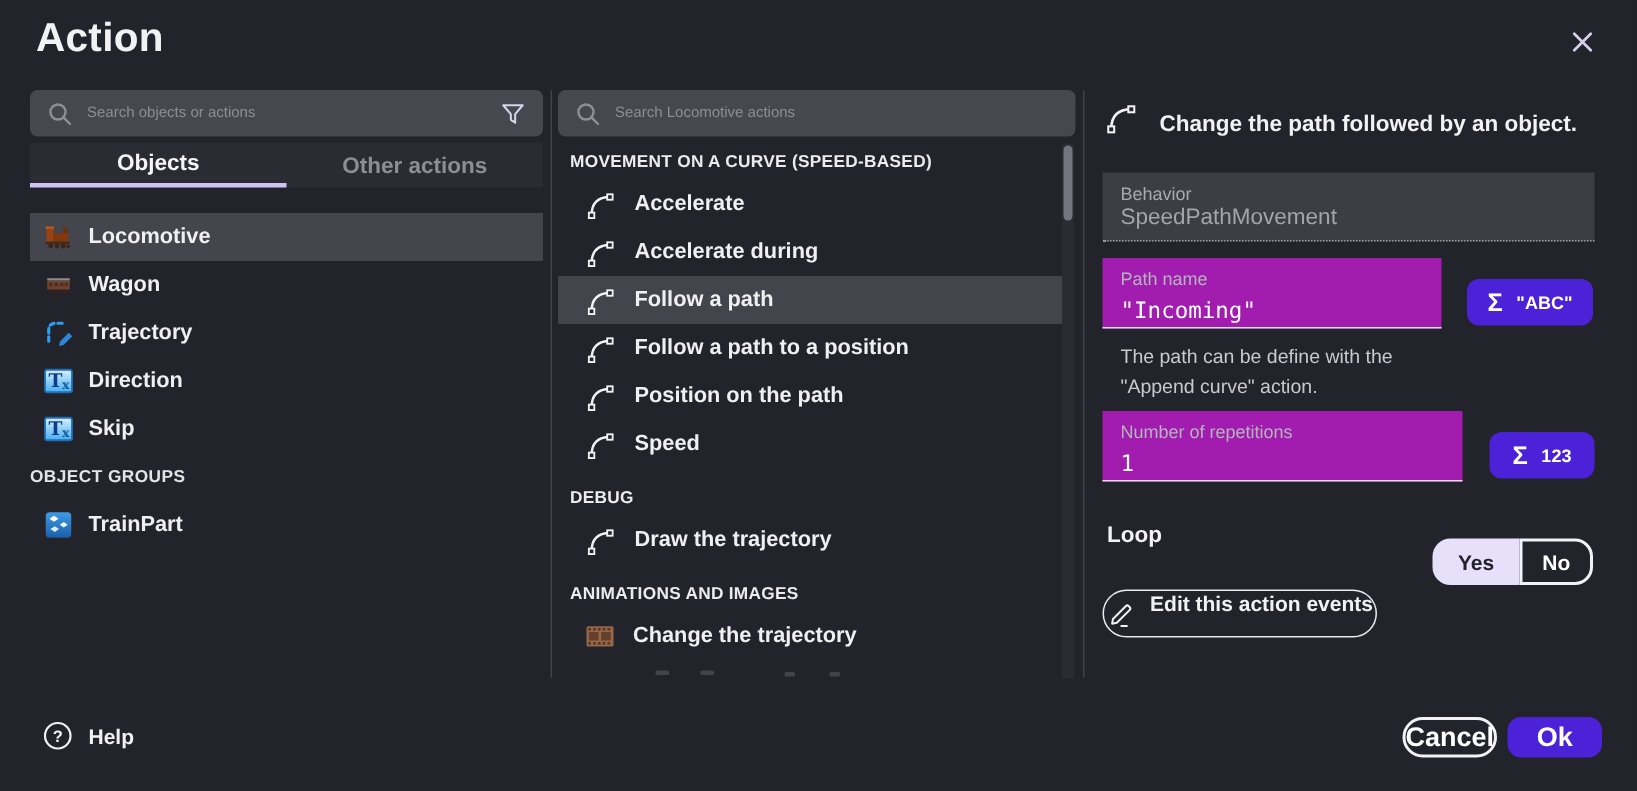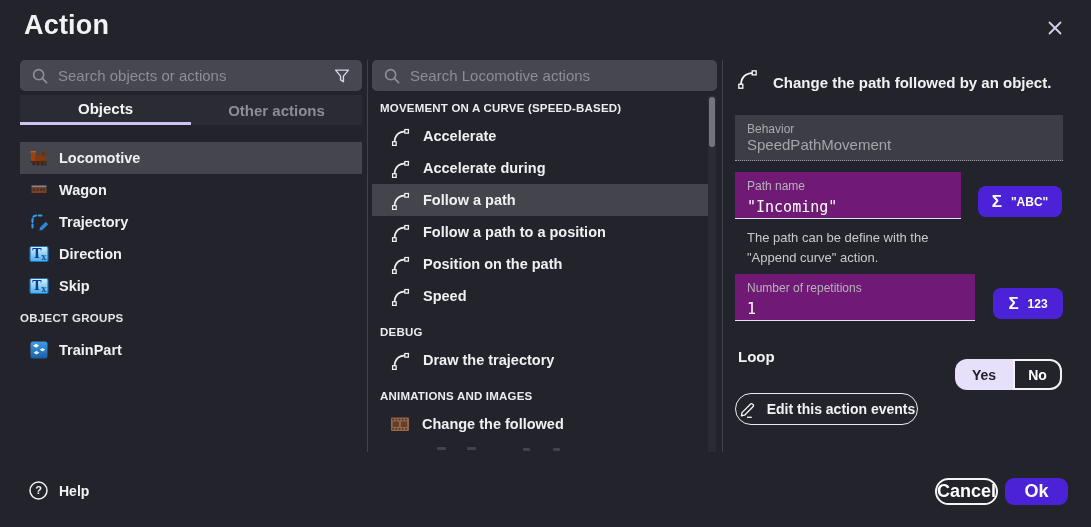--- a/index.html
+++ b/index.html
@@ -10,21 +10,21 @@
     -webkit-font-smoothing:antialiased;
   }
   .abs{position:absolute}
 
   
   .dialog-title{left:24px;top:10px;font-size:27px;font-weight:700;letter-spacing:.2px}
   .close-btn{left:1043px;top:16px;width:24px;height:24px;display:flex;align-items:center;justify-content:center;cursor:pointer}
 
   
   .searchbox{display:flex;align-items:center;gap:9px;background:#47474f;border-radius:5px;height:31px;padding:0 11px;box-sizing:border-box}
-  .search-input{flex:1;min-width:0;background:transparent;border:none;outline:none;color:#e8e8ec;font-size:15px;font-family:"Liberation Sans",sans-serif;padding:0}
+  .search-input{flex:1;min-width:0;background:transparent;border:none;outline:none;color:#e8e8ec;font-size:10px;font-family:"Liberation Sans",sans-serif;padding:0}
   .search-input::placeholder{color:#8d8d96;opacity:1}
   .left-search{left:20px;top:60px;width:342px}
   .mid-search{left:372px;top:60px;width:345px}
 
   
   .tabs{left:20px;top:95px;width:342px;height:30px;display:flex;background:#2b2b33}
   .tab{flex:1;display:flex;align-items:center;justify-content:center;font-size:15px;font-weight:700;color:#8d8d96;cursor:pointer;box-sizing:border-box}
   .tab.active{color:#f5f5f8;border-bottom:3px solid #cfc3f4}
 
   
@@ -52,36 +52,36 @@
   
   .vdiv{top:60px;height:392px;width:1px;background:#41414a}
 
   
   .right-panel{left:735px;top:60px;width:333px;height:400px}
   .desc-icon{left:1px;top:7px}
   .desc-text{left:38px;top:14px;font-size:15px;font-weight:700}
   .field-label{font-size:12px;color:#a9a9b1}
   .behavior-box{left:0;top:55px;width:328px;height:46px;background:#3d3d45;border-bottom:1px dotted #9a9aa2;box-sizing:border-box;padding:7px 12px 0}
   .behavior-value{font-size:15px;color:#a4a4ac;margin-top:0}
-  .field-box{background:#701a75;border-bottom:1px solid #e2e2ea;box-sizing:border-box;padding:7px 12px 0;cursor:text}
+  .field-box{background:#a21caf;border-bottom:1px solid #e2e2ea;box-sizing:border-box;padding:7px 12px 0;cursor:text}
   .path-box{left:0;top:112px;width:226px;height:47px}
   .rep-box{left:0;top:214px;width:240px;height:47px}
   .mono-value{font-family:"DejaVu Sans Mono",monospace;font-size:15px;color:#ffffff;margin-top:5px;white-space:pre}
   .hint{left:12px;top:168px;width:218px;font-size:13px;color:#c9c9ce;line-height:1.55}
   .expr-btn{background:#4c22d8;border-radius:8px;color:#fff;display:flex;align-items:center;justify-content:center;gap:9px;cursor:pointer}
   .abc-btn{left:243px;top:126px;width:84px;height:31px}
   .num-btn{left:258px;top:228px;width:70px;height:31px}
   .sigma{font-size:17px;font-weight:700;line-height:1}
   .expr-label{font-size:12px;font-weight:700}
   .loop-label{left:3px;top:288px;font-size:15px;font-weight:700}
   .toggle{left:220px;top:299px;width:107px;height:31px;display:flex}
   .toggle-opt{display:flex;align-items:center;justify-content:center;font-size:14px;font-weight:700;cursor:pointer;box-sizing:border-box}
   .toggle-yes{width:58px;background:#e7e0fb;color:#22222b;border-radius:12px 0 0 12px}
   .toggle-no{width:49px;border:2px solid #f2f2f7;border-radius:0 12px 12px 0;color:#fff;background:transparent}
-  .edit-btn{left:0;top:333px;width:183px;height:32px;border:1.5px solid #eaeaf2;border-radius:16px;display:flex;align-items:center;justify-content:center;gap:10px;font-size:14px;font-weight:700;box-sizing:border-box;cursor:pointer}
+  .edit-btn{left:0;top:333px;width:183px;height:32px;border:1.5px solid #eaeaf2;border-radius:16px;display:flex;justify-content:center;gap:10px;font-size:14px;font-weight:700;box-sizing:border-box;cursor:pointer}
 
   
   .help{left:28px;top:480px;display:flex;align-items:center;gap:10px;font-size:14px;font-weight:700;cursor:pointer}
   .footer-btn{display:flex;align-items:center;justify-content:center;font-size:18px;font-weight:700;box-sizing:border-box;cursor:pointer}
   .cancel-btn{left:935px;top:478px;width:63px;height:27px;border:2px solid #f2f2f7;border-radius:14px;color:#fff}
   .ok-btn{left:1005px;top:478px;width:63px;height:27px;background:#4c22d8;border-radius:9px;color:#fff}
 </style>
 </head>
 <body>
 
@@ -311,21 +311,21 @@
           <rect x="15" y="2.6" width="1.8" height="1.8" fill="#5a3824"></rect>
           <rect x="2.2" y="12" width="1.8" height="1.8" fill="#5a3824"></rect>
           <rect x="5.4" y="12" width="1.8" height="1.8" fill="#5a3824"></rect>
           <rect x="8.6" y="12" width="1.8" height="1.8" fill="#5a3824"></rect>
           <rect x="11.8" y="12" width="1.8" height="1.8" fill="#5a3824"></rect>
           <rect x="15" y="12" width="1.8" height="1.8" fill="#5a3824"></rect>
           <rect x="2.6" y="5.4" width="6.4" height="5.6" fill="#64402a"></rect>
           <rect x="10.8" y="5.4" width="6.4" height="5.6" fill="#64402a"></rect>
         </svg>
       </span>
-      <span class="row-label">Change the followed</span>
+      <span class="row-label">Change the trajectory</span>
     </div>
   </div>
 
 <div class="abs remnant" style="left:437px;top:447px;width:9px"></div>
 <div class="abs remnant" style="left:467px;top:447px;width:9px"></div>
 <div class="abs remnant" style="left:523px;top:448px;width:7px"></div>
 <div class="abs remnant" style="left:553px;top:448px;width:7px"></div>
 
 <div class="abs scroll-track"></div>
 <div class="abs scroll-thumb"></div>

